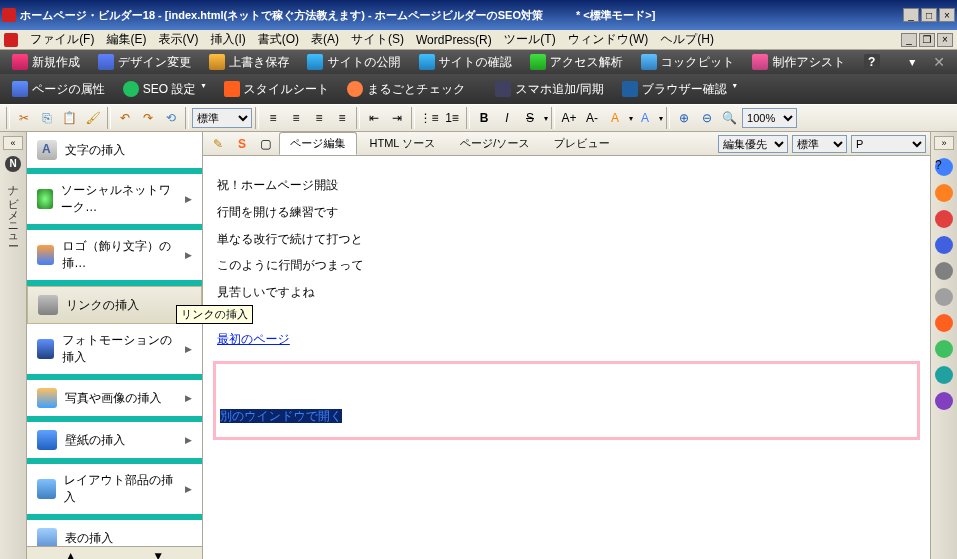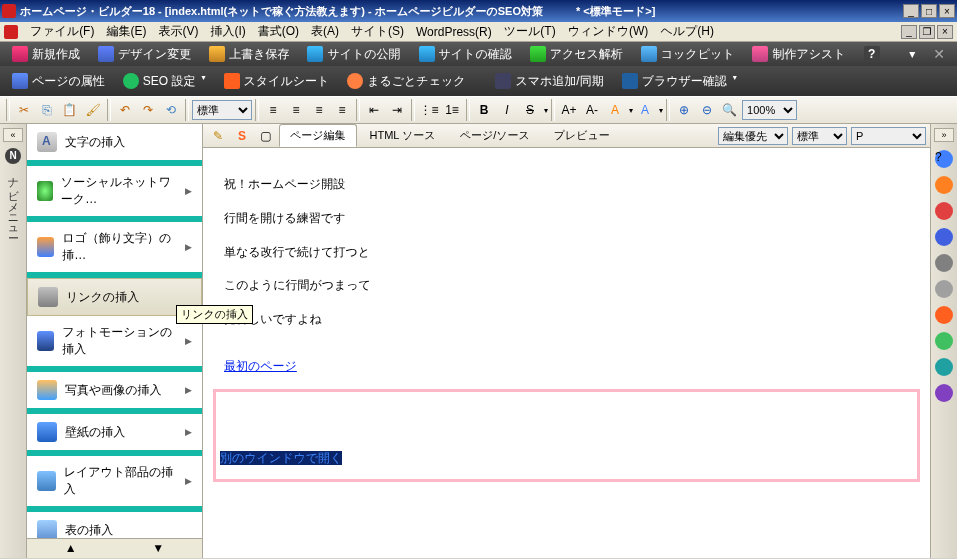--- a/index.html
+++ b/index.html
@@ -1,17 +1,17 @@
 <!DOCTYPE html>
 <html><head>
 <meta charset="utf-8">
 <style>
 *{margin:0;padding:0;box-sizing:border-box;font-family:"MS PGothic","Meiryo",sans-serif;font-size:12px}
 body{background:#d4d0c8;width:957px;height:559px;overflow:hidden;position:relative}
-.titlebar{background:linear-gradient(#0a246a,#4b7bc9);height:22px;display:flex;align-items:center;color:#fff;padding:0 2px}
+.titlebar{background:linear-gradient(#0a246a,#4b7bc9);height:30px;display:flex;align-items:center;color:#fff;padding:0 2px}
 .titlebar .app-icon{width:14px;height:14px;background:#d02020;border-radius:2px;margin-right:4px;display:inline-block}
 .titlebar .title{flex:1;font-weight:bold;font-size:11px;white-space:nowrap;overflow:hidden}
 .titlebar .win-btns{display:flex;gap:2px}
 .titlebar .win-btns span{width:16px;height:14px;background:#d4d0c8;border:1px solid #808080;display:flex;align-items:center;justify-content:center;font-size:10px;color:#000;cursor:pointer}
 .menubar{background:#ece9d8;height:20px;display:flex;align-items:center;padding:0 4px;border-bottom:1px solid #aca899}
 .menubar .mdi-icon{width:14px;height:14px;background:#d02020;border-radius:2px;margin-right:6px;display:inline-block}
 .menubar .menu-item{padding:2px 6px;cursor:pointer}
 .menubar .mdi-btns{margin-left:auto;display:flex;gap:2px}
 .menubar .mdi-btns span{width:16px;height:14px;background:#d4d0c8;border:1px solid #808080;display:flex;align-items:center;justify-content:center;font-size:10px;cursor:pointer}
 .toolbar-dark{background:linear-gradient(#5a5a5a,#3a3a3a);height:24px;display:flex;align-items:center;padding:0 4px;gap:2px}
@@ -64,21 +64,21 @@
 .sb-arrow{margin-left:auto;font-size:9px;color:#666}
 .sidebar-bottom{height:20px;background:#ece9d8;display:flex;border-top:1px solid #aca899}
 .sidebar-bottom .arrow-btn{flex:1;text-align:center;cursor:pointer;line-height:18px}
 .editor-wrap{flex:1;display:flex;flex-direction:column;background:#fff}
 .editor-tabs{height:24px;background:linear-gradient(#f8f6f0,#e8e4d8);display:flex;align-items:center;padding:0 4px;border-bottom:1px solid #aca899;gap:2px}
 .et-tab{padding:3px 10px;cursor:pointer;border:1px solid transparent;border-radius:3px 3px 0 0;font-size:11px}
 .et-tab.active{background:#fff;border-color:#aca899;border-bottom-color:#fff}
 .et-right{margin-left:auto;display:flex;gap:4px;align-items:center}
 .et-select{height:18px;font-size:11px;border:1px solid #7f9db9}
 .editor-content{flex:1;padding:14px 10px;overflow:auto;position:relative;font-size:14px;line-height:1.9}
-.editor-content p{margin:11px}
+.editor-content p{margin:4px}
 .link-text{color:#0020ee;text-decoration:underline;cursor:pointer}
 .sel-box{border:3px solid #ffb8c8;padding:10px 4px;margin-top:10px}
 .sel-text{background:#0a246a;color:#3b82f6;display:inline}
 .tooltip{position:absolute;left:176px;top:305px;background:#ffffe1;border:1px solid #000;padding:1px 4px;font-size:11px;z-index:10}
 .right-panel{width:27px;background:linear-gradient(90deg,#e8e4d8,#d8d4c8);display:flex;flex-direction:column;align-items:center;padding-top:4px;gap:8px;border-left:1px solid #aca899}
 .right-panel .collapse-btn{width:20px;height:14px;background:#f0ece0;border:1px solid #aca899;cursor:pointer;text-align:center;font-size:9px;line-height:12px}
 .rp-icon{width:18px;height:18px;border-radius:50%;cursor:pointer}
 </style>
 </head>
 <body>

